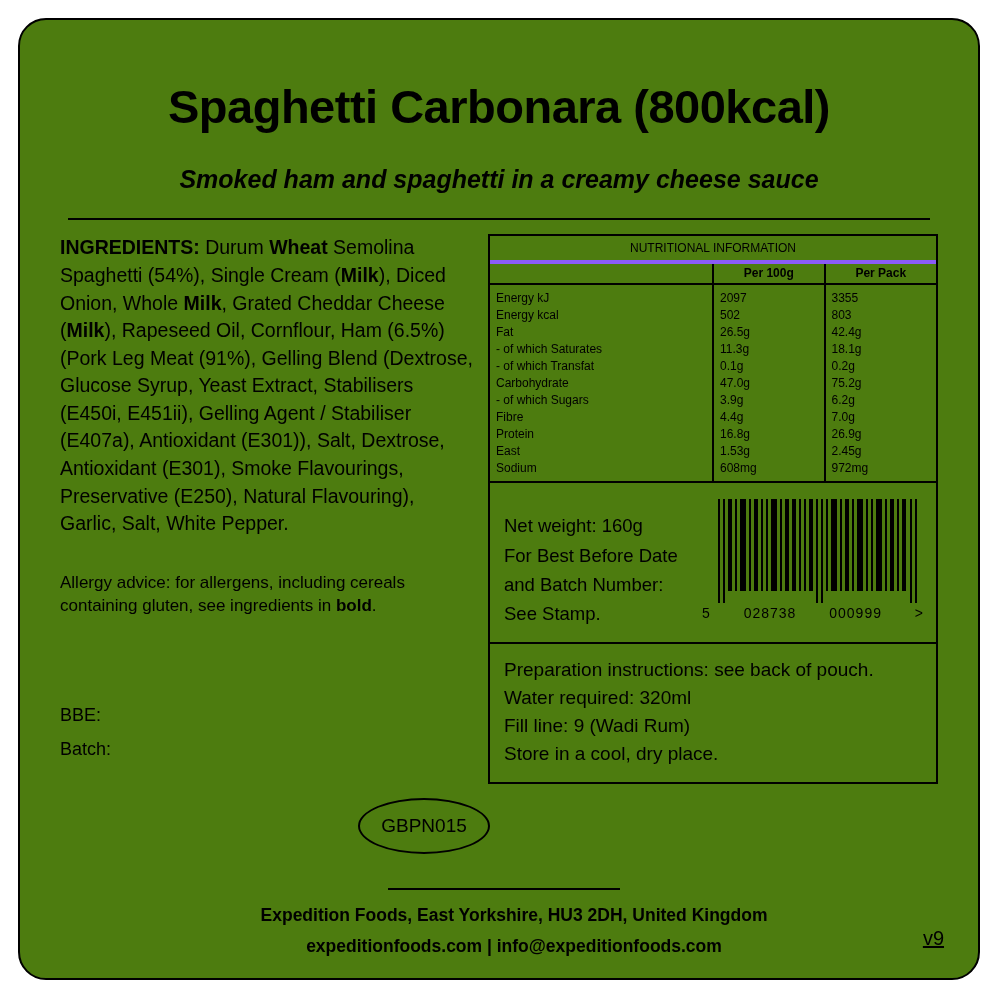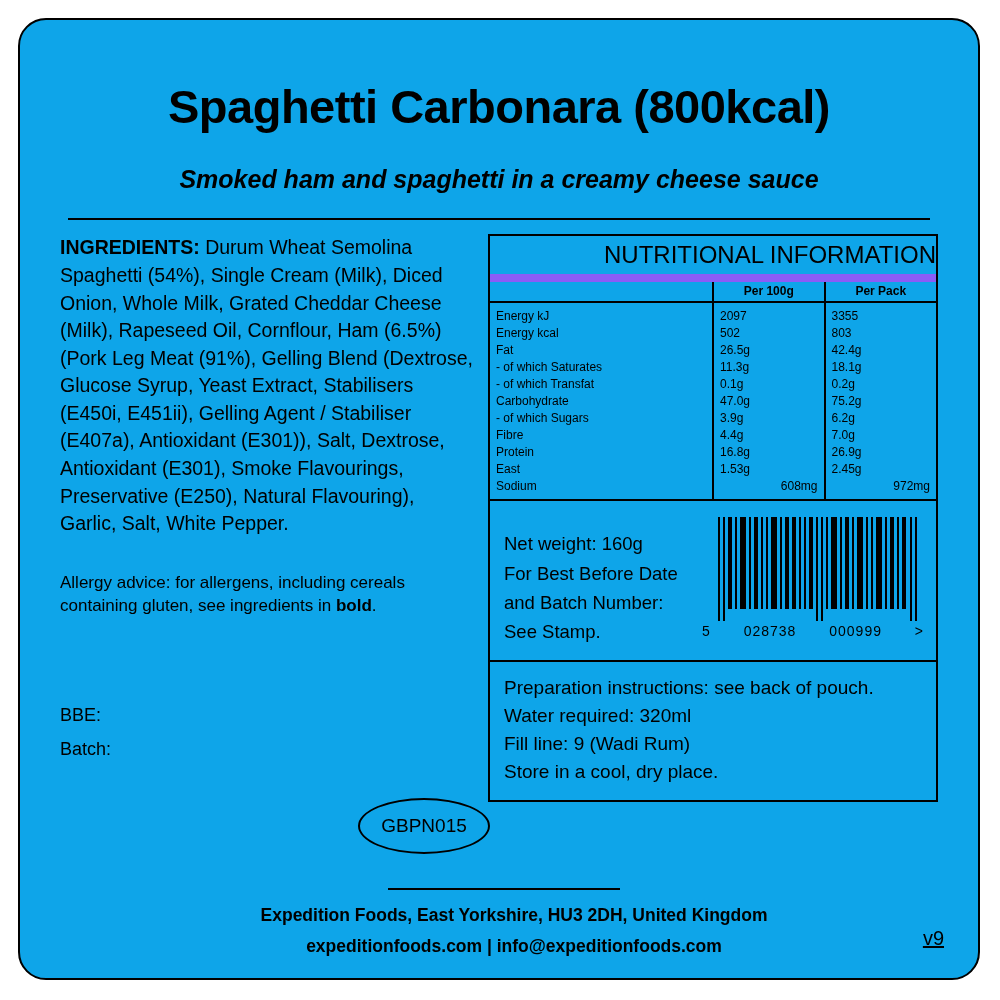--- a/index.html
+++ b/index.html
@@ -16,21 +16,21 @@
   }
   .label {
     position: absolute;
     left: 18px;
     top: 18px;
     width: 962px;
     height: 962px;
     box-sizing: border-box;
     border: 2px solid #000;
     border-radius: 28px;
-    background: #0ea5e9;
+    background: #4d7c0f;
   }
   .title {
     text-align: center;
     font-size: 47px;
     font-weight: bold;
     letter-spacing: -0.5px;
     margin-top: 62px;
     line-height: 1.05;
   }
   .subtitle {
@@ -61,54 +61,54 @@
     box-sizing: border-box;
   }
   .ingredients {
     font-size: 19.5px;
     line-height: 1.415;
     text-align: left;
   }
   .ingredients .hd {
     font-weight: bold;
   }
-  .ingredients b { font-weight: normal; }
+  .ingredients b { font-weight: bold; }
   .allergy {
     font-size: 17px;
     line-height: 1.35;
     margin-top: 34px;
   }
   .bbe-block {
     margin-top: 80px;
     font-size: 18px;
     line-height: 1.9;
   }
   .nut-box {
     border: 2px solid #000;
     box-sizing: border-box;
   }
   .nut-title {
-    text-align: right;
-    font-size: 24px;
+    text-align: center;
+    font-size: 12px;
     padding: 5px 0 5px 0;
-    border-bottom: 8px solid #8b5cf6;
+    border-bottom: 4px solid #8b5cf6;
   }
   table.nut {
     width: 100%;
     border-collapse: collapse;
     font-size: 12px;
   }
   table.nut th, table.nut td {
     text-align: left;
     padding: 1.5px 6px;
     font-weight: normal;
     vertical-align: top;
   }
   table.nut th.c, table.nut td.c {
-    text-align: right;
+    text-align: left;
     margin-top: 25px;
   }
   table.nut .colhdr th {
     font-weight: bold;
     text-align: center;
     border-bottom: 2px solid #000;
     padding-bottom: 3px;
     padding-top: 2px;
   }
   table.nut .name {

